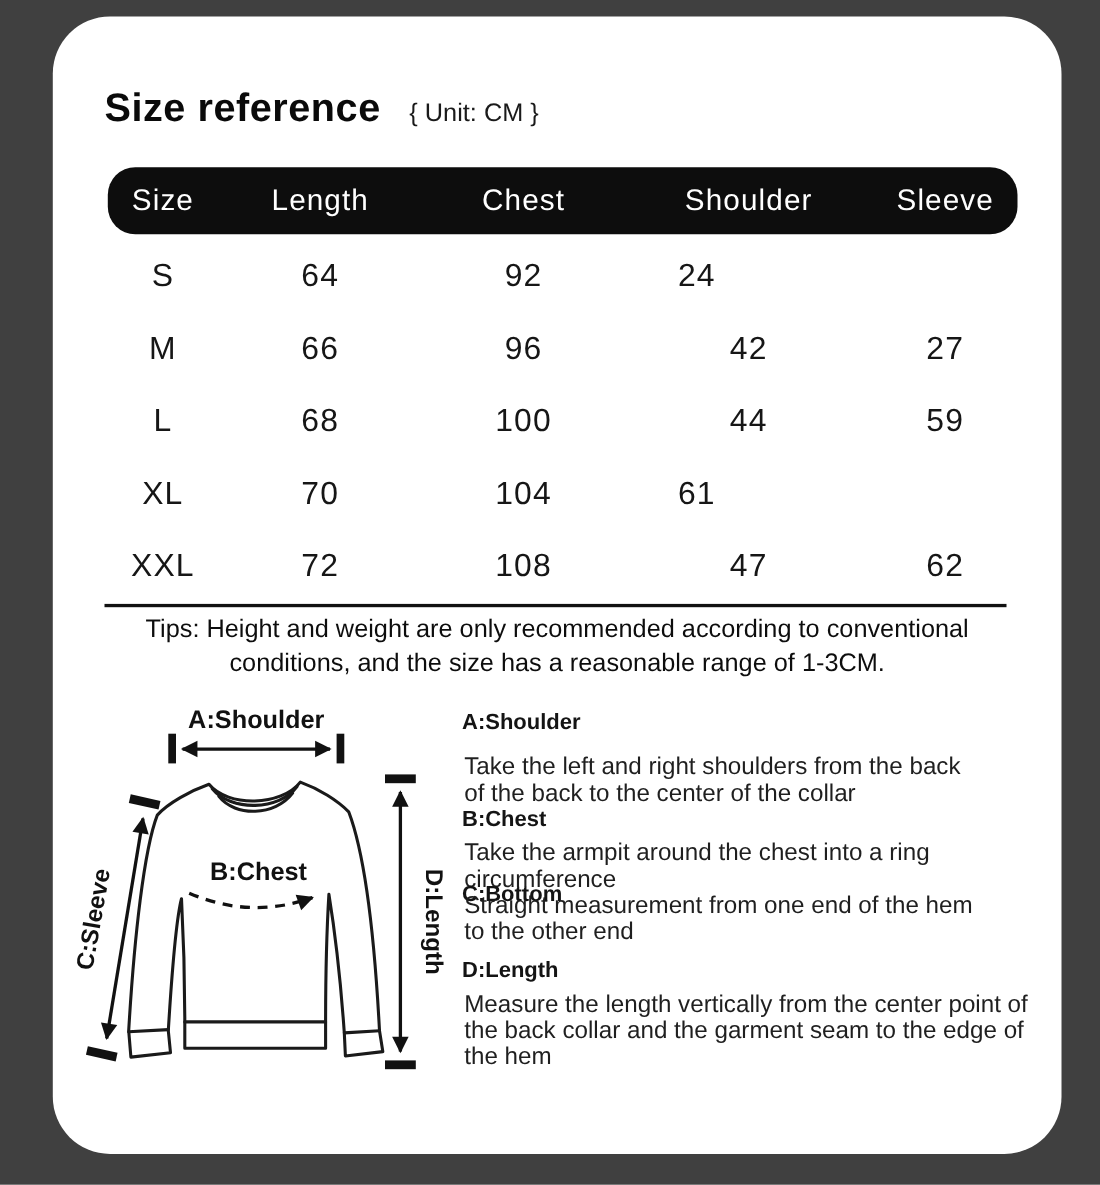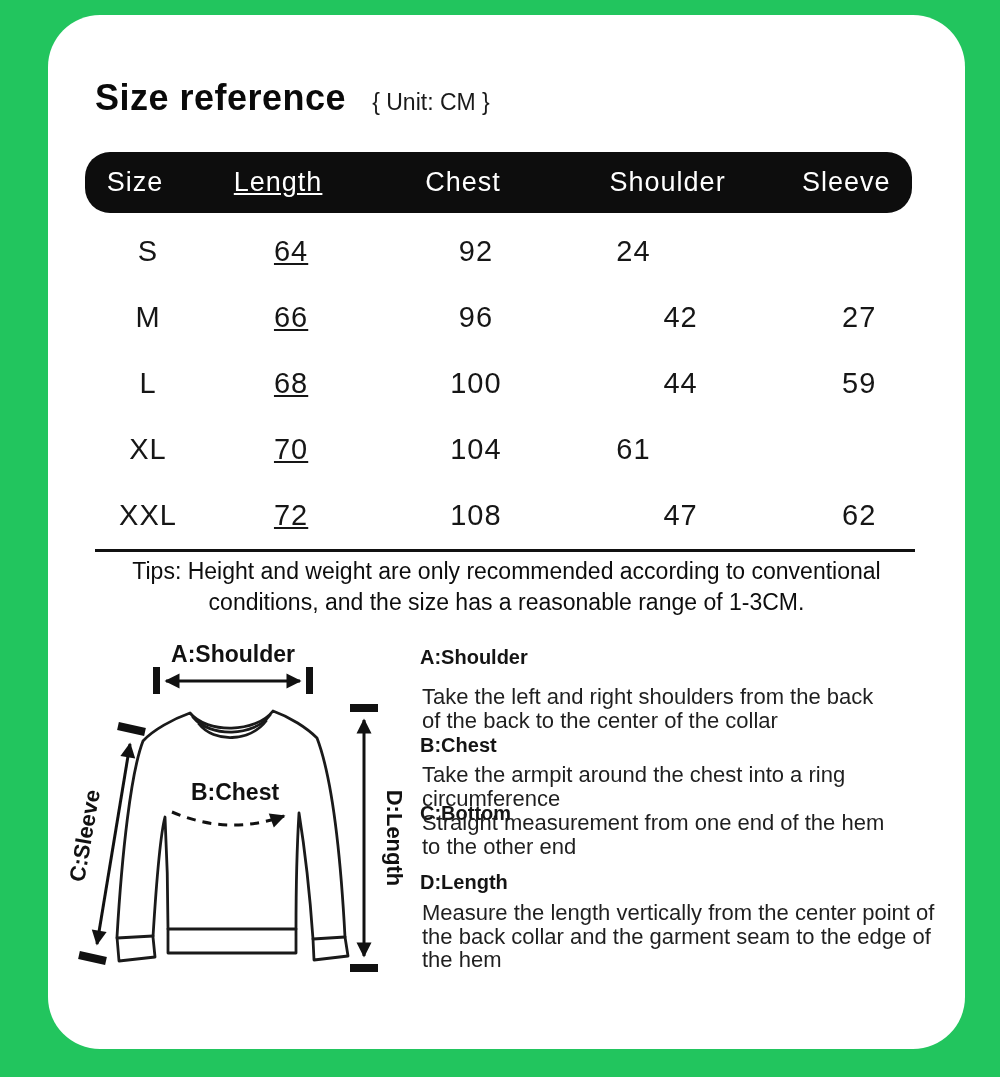--- a/index.html
+++ b/index.html
@@ -1,21 +1,21 @@
 <!DOCTYPE html>
 <html><head>
 <meta charset="utf-8">
 <style>
   * { margin: 0; padding: 0; box-sizing: border-box; }
   html,body { font-family: "Liberation Sans", sans-serif; }
   .page {
     position: relative;
     width: 1000px;
     height: 1077px;
-    background: #22c55e;
+    background: #404040;
     overflow: hidden;
   }
   .card {
     position: absolute;
     left: 48px; top: 15px;
     width: 917px; height: 1034px;
     background: #ffffff;
     border-radius: 52px;
   }
   
@@ -32,44 +32,45 @@
     font-weight: bold;
     letter-spacing: 0.5px;
   }
   .title-row .unit {
     font-size: 23px;
     color: #1a1a1a;
   }
   
   .thead {
     position: absolute;
-    left: 37px; top: 137px;
+    left: 50px; top: 137px;
     width: 827px; height: 61px;
     background: #0d0d0d;
     border-radius: 25px;
     display: flex;
     align-items: center;
     color: #ffffff;
     font-size: 27px;
+    justify-content: flex-end;
   }
   .tbody {
     position: absolute;
     left: 50px; top: 203px;
     width: 827px;
   }
   .trow {
     display: flex;
     align-items: center;
     height: 66px;
     font-size: 29px;
     color: #161616;
   }
   .c1,.c2,.c3,.c4,.c5 { text-align: center; letter-spacing: 1px; }
   .c1 { width: 12.1%; }
-  .c2 { width: 22.5%; text-decoration: underline; }
+  .c2 { width: 22.5%; }
   .c3 { width: 22.2%; }
   .c4 { width: 27.3%; }
   .c5 { width: 15.9%; }
   
   .tips-divider {
     position: absolute;
     left: 47px; top: 534px;
     width: 820px; height: 3px;
     background: #111111;
   }

